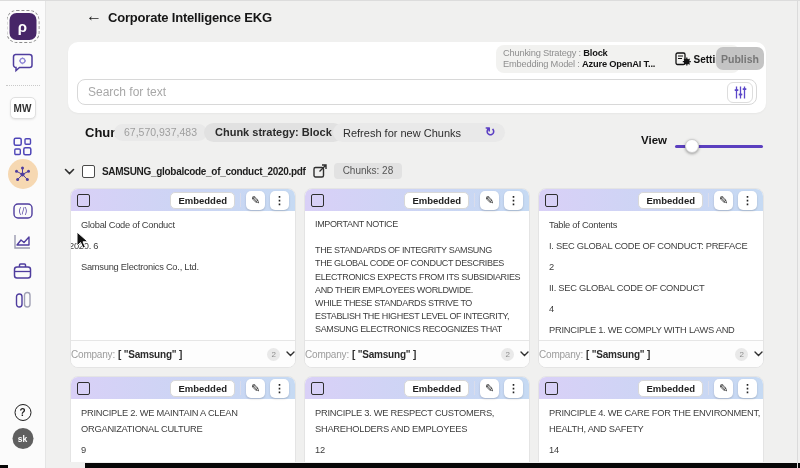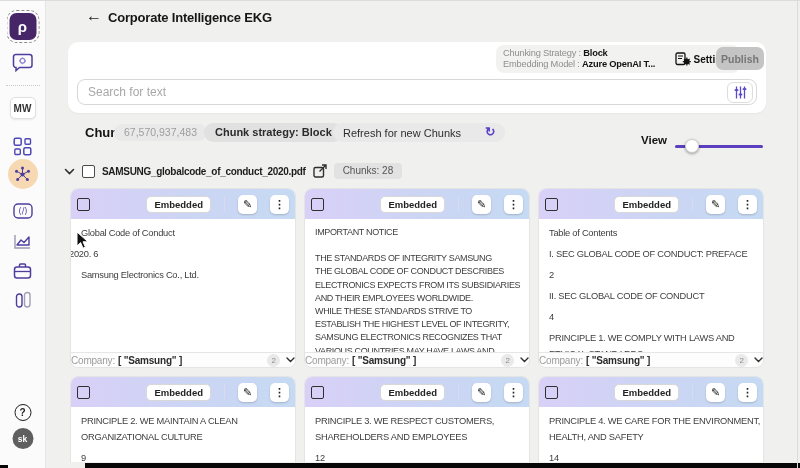--- a/index.html
+++ b/index.html
@@ -55,40 +55,40 @@
 
   
   #filerow { left:64px; top:161px; height:20px; display:flex; align-items:center; gap:7px; }
   .checkbox { width:13px; height:13px; border:1.5px solid #4A4A4A; border-radius:2px; background:#fff; cursor:pointer; }
   .file-name { font-size:10px; font-weight:bold; letter-spacing:-0.3px; color:#1d1d1d; }
   .file-pill { height:16px; line-height:16px; padding:0 9px; background:#E2E2E2; border-radius:4px; font-size:10px; color:#555; }
 
   
   #grid { left:70px; top:188px; width:694px; height:274px; overflow:hidden; display:grid; grid-template-columns:repeat(3,1fr); grid-template-rows:180px 200px; gap:8px; }
   .card { background:#fff; border:1px solid #E4E4E4; border-radius:8px; overflow:hidden; display:flex; flex-direction:column; }
-  .card-header { height:30px; flex:none; display:flex; align-items:center; padding:0 6px; gap:13px;
+  .card-header { height:22px; flex:none; display:flex; align-items:center; padding:0 6px; gap:5px;
     background:linear-gradient(90deg,#D9D0F7 0%,#CBD5F4 55%,#C6DAF3 100%); }
   .card-header .checkbox { border-color:#2F2F2F; background:transparent; }
   .hdr-spacer { flex:1; }
   .status-pill { height:17px; line-height:15px; padding:0 7px; background:#fff; border:1px solid #D8D8D8; border-radius:5px; font-size:9.5px; font-weight:600; color:#222; }
   .hdr-divider { width:1px; height:14px; background:#D9DCEC; }
   .mini-btn { width:19px; height:19px; border-radius:5px; background:#fff; box-shadow:0 1px 2px rgba(0,0,0,.18); display:flex; align-items:center; justify-content:center; font-size:11px; color:#222; cursor:pointer; }
   .kebab { font-weight:bold; font-size:11px; letter-spacing:0; }
 
   .card-body { flex:1; padding:7px 10px 0; color:#3D3D3D; overflow:hidden; }
   .card-body .line { white-space:nowrap; }
   .card-body.spaced { font-size:9.3px; letter-spacing:-0.25px; }
   .card-body.spaced .line { line-height:14px; margin-bottom:7px; }
   .card-body.spaced .line.cont { margin-top:-5px; }
   .card-body.tight { font-size:9px; letter-spacing:-0.35px; }
   .card-body.tight .line { line-height:13.2px; }
   .card-body.tight .spacer { height:13px; }
   .card[data-idx="0"] .line:nth-child(2) { margin-left:-12px; }
 
-  .card-footer { flex:none; height:15px; border-top:1px solid #E6E6E6; background:#FDFDFD; display:flex; align-items:center; padding:0 0; font-size:10px; letter-spacing:-0.2px; }
+  .card-footer { flex:none; height:27px; border-top:1px solid #E6E6E6; background:#FDFDFD; display:flex; align-items:center; padding:0 0; font-size:10px; letter-spacing:-0.2px; }
   .footer-label { color:#9C9C9C; }
   .footer-value { color:#2B2B2B; font-weight:bold; margin-left:3px; }
   .count-badge { margin-left:auto; width:13px; height:13px; border-radius:50%; background:#E9E9E9; color:#8E8E8E; font-size:8px; display:flex; align-items:center; justify-content:center; }
   .footer-chevron { margin-left:6px; display:flex; cursor:pointer; }
 
   
   .blackbar { position:absolute; left:85px; right:0; bottom:0; height:5px; background:#070707; z-index:8; }
   .blacknotch { position:absolute; left:0; bottom:0; width:8px; height:3px; background:#070707; z-index:8; }
 
   

